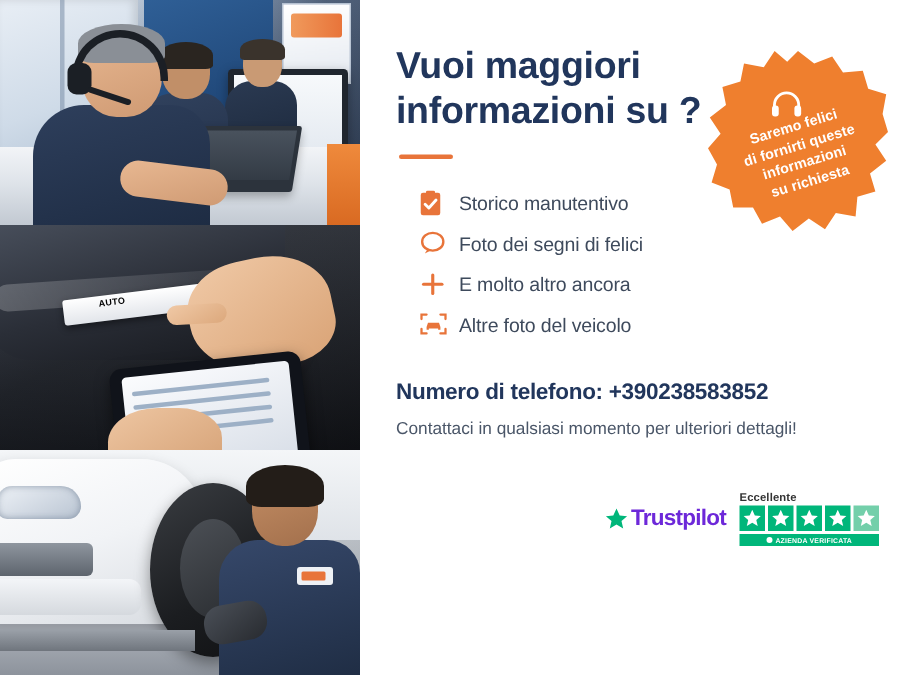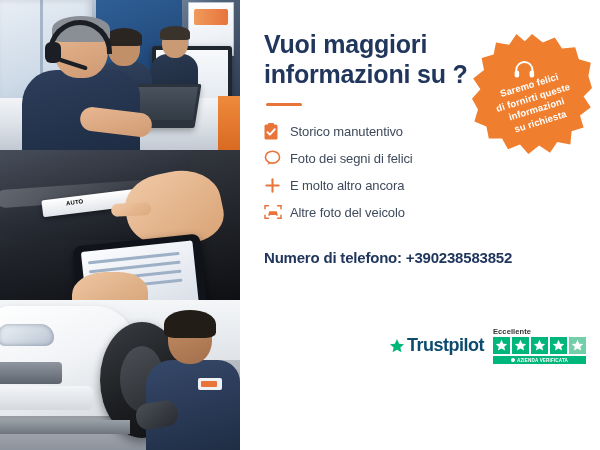--- a/index.html
+++ b/index.html
@@ -379,21 +379,21 @@
     color: #ffffff;
     font-size: 9.5px;
     font-weight: bold;
     line-height: 1.32;
     letter-spacing: 0.1px;
   }
 
   
   .feature-list {
     list-style: none;
-    margin: 0;
+    margin: 16px;
     padding: 0;
   }
   .feature-item {
     display: flex;
     align-items: center;
     height: 26px;
     margin-bottom: 1px;
   }
   .feature-icon {
     flex: 0 0 26px;
@@ -435,23 +435,23 @@
     align-items: center;
     gap: 9px;
   }
   .tp-logo {
     display: flex;
     align-items: center;
     gap: 2px;
   }
   .tp-star-logo { width: 16px; height: 16px; }
   .tp-wordmark {
-    font-size: 18px;
+    font-size: 15px;
     font-weight: bold;
-    color: #0c4a6e;
+    color: #6d28d9;
     letter-spacing: -0.5px;
   }
   .tp-rating { }
   .tp-excellent {
     font-size: 7.5px;
     font-weight: bold;
     color: #333333;
     letter-spacing: 0.1px;
     margin-bottom: 1px;
   }
@@ -632,20 +632,21 @@
           </svg>
         </span>
         <span class="feature-label">Altre foto del veicolo</span>
       </li>
 
     </ul>
 
     <div class="phone-block">
       <div class="phone-line">Numero di telefono: +390238583852</div>
       <div class="contact-text">
+        <span>Contattaci in qualsiasi momento per ulteriori dettagli!</span>
       </div>
     </div>
 
     <div class="trustpilot">
       <div class="tp-logo">
         <svg class="tp-star-logo" viewBox="0 0 24 24">
           <polygon points="12,1.6 15.2,8.6 22.6,9.2 17,14.1 18.7,21.4 12,17.5 5.3,21.4 7,14.1 1.4,9.2 8.8,8.6" fill="#00b67a"></polygon>
         </svg>
         <span class="tp-wordmark">Trustpilot</span>
       </div>

